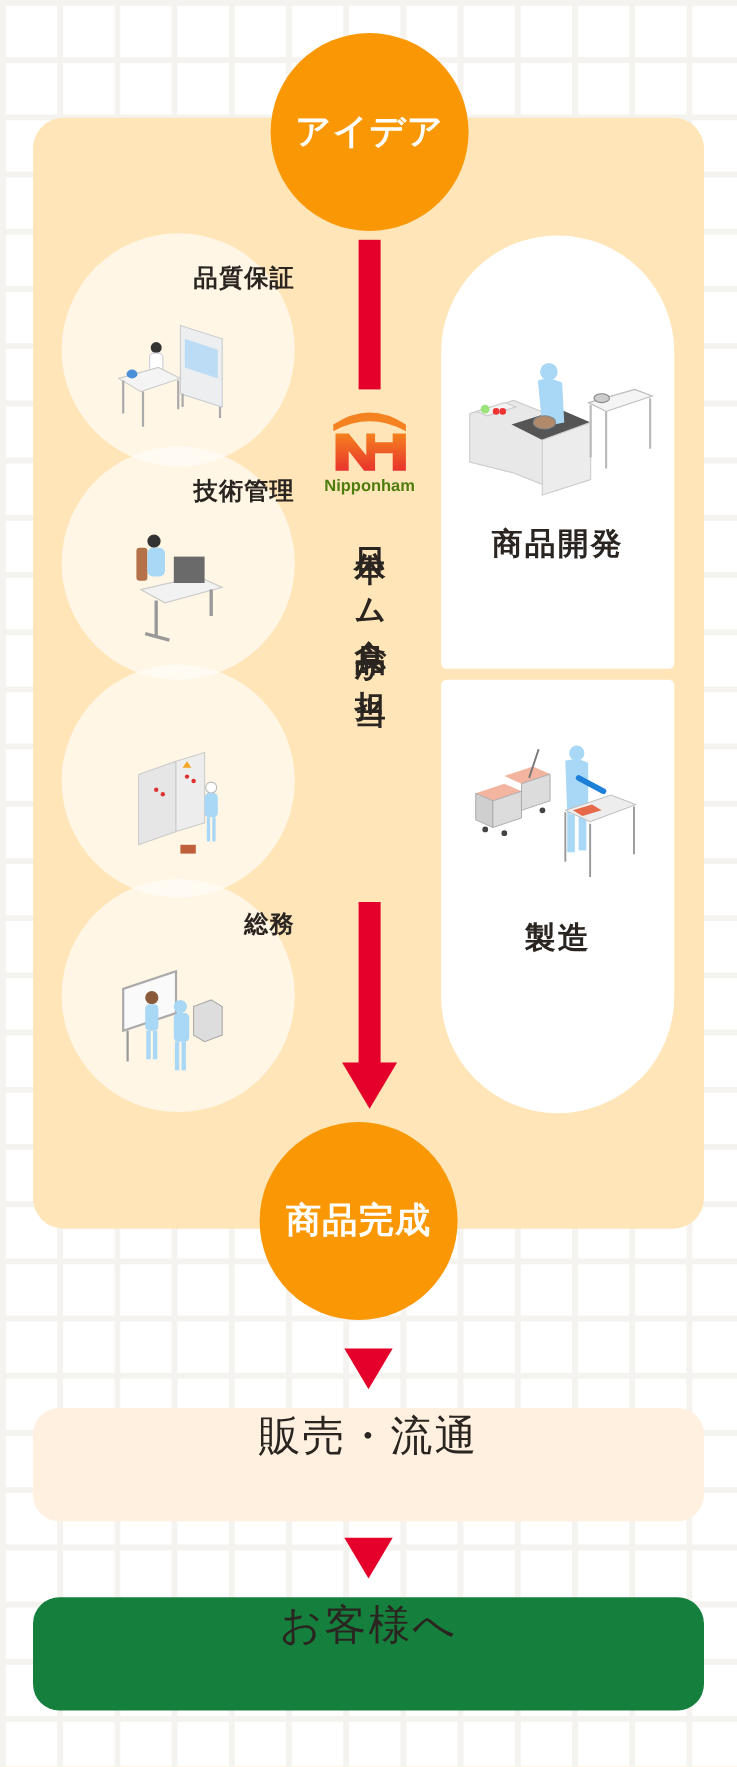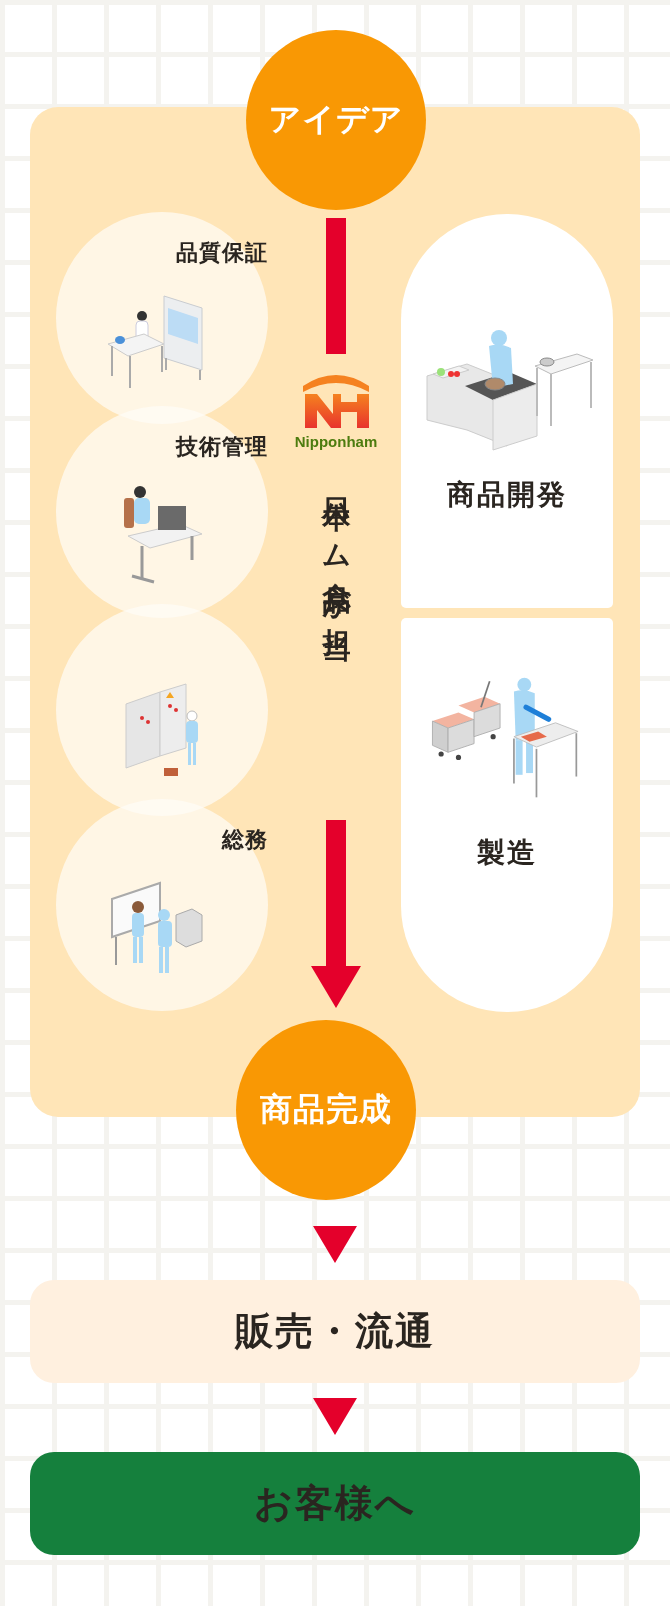--- a/index.html
+++ b/index.html
@@ -91,22 +91,22 @@
   .tri {
     left: 313px; width: 0; height: 0;
     border-left: 22px solid transparent; border-right: 22px solid transparent;
     border-top: 37px solid #e4002b;
   }
   .tri-1 { top: 1226px; }
   .tri-2 { top: 1398px; }
 
   .flow-box {
     left: 30px; width: 610px; height: 103px; border-radius: 24px;
-    display: flex; align-items: center; justify-content: center;
-    font-weight: bold; font-size: 38px; color: #2a2520; letter-spacing: 2px;
+    display: flex; justify-content: center;
+    font-weight: normal; font-size: 38px; color: #2a2520; letter-spacing: 2px;
   }
   .sales { top: 1280px; background: #fff0df; }
   .customer { top: 1452px; background: #15803d; }
 </style>
 </head>
 <body>
 
 <div class="abs main-panel"></div>
 
 <div class="abs step-circle idea">

